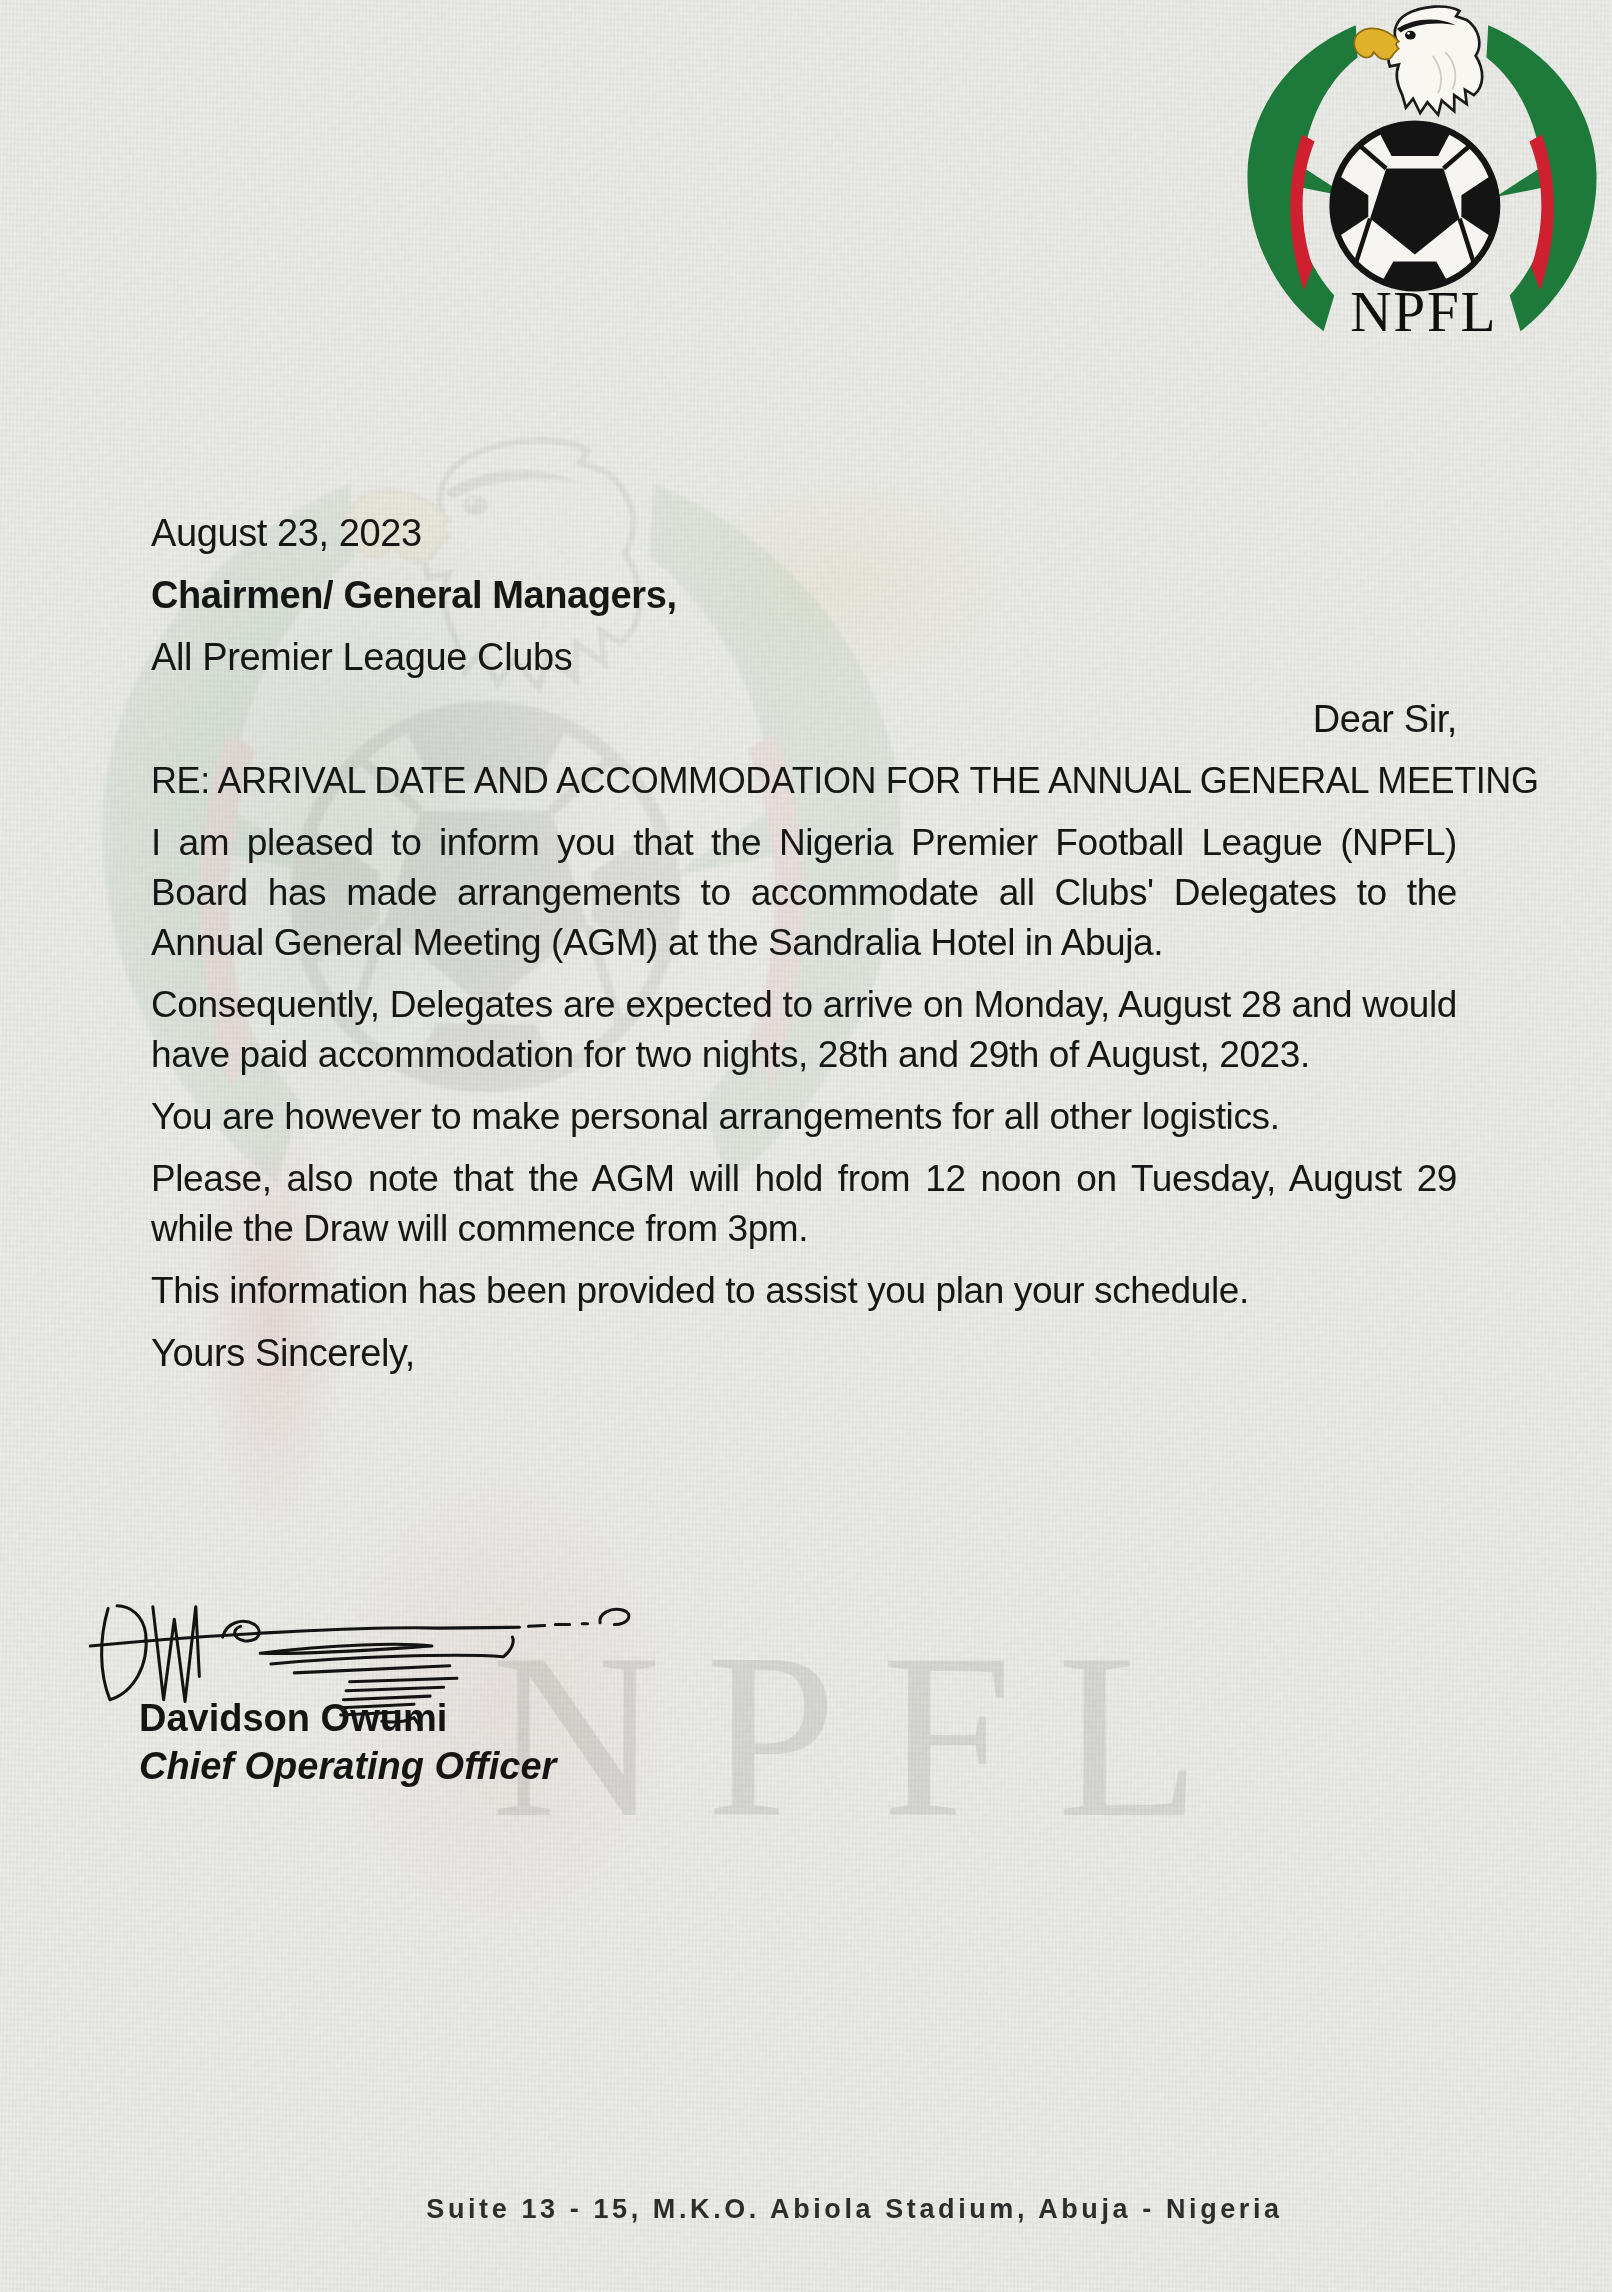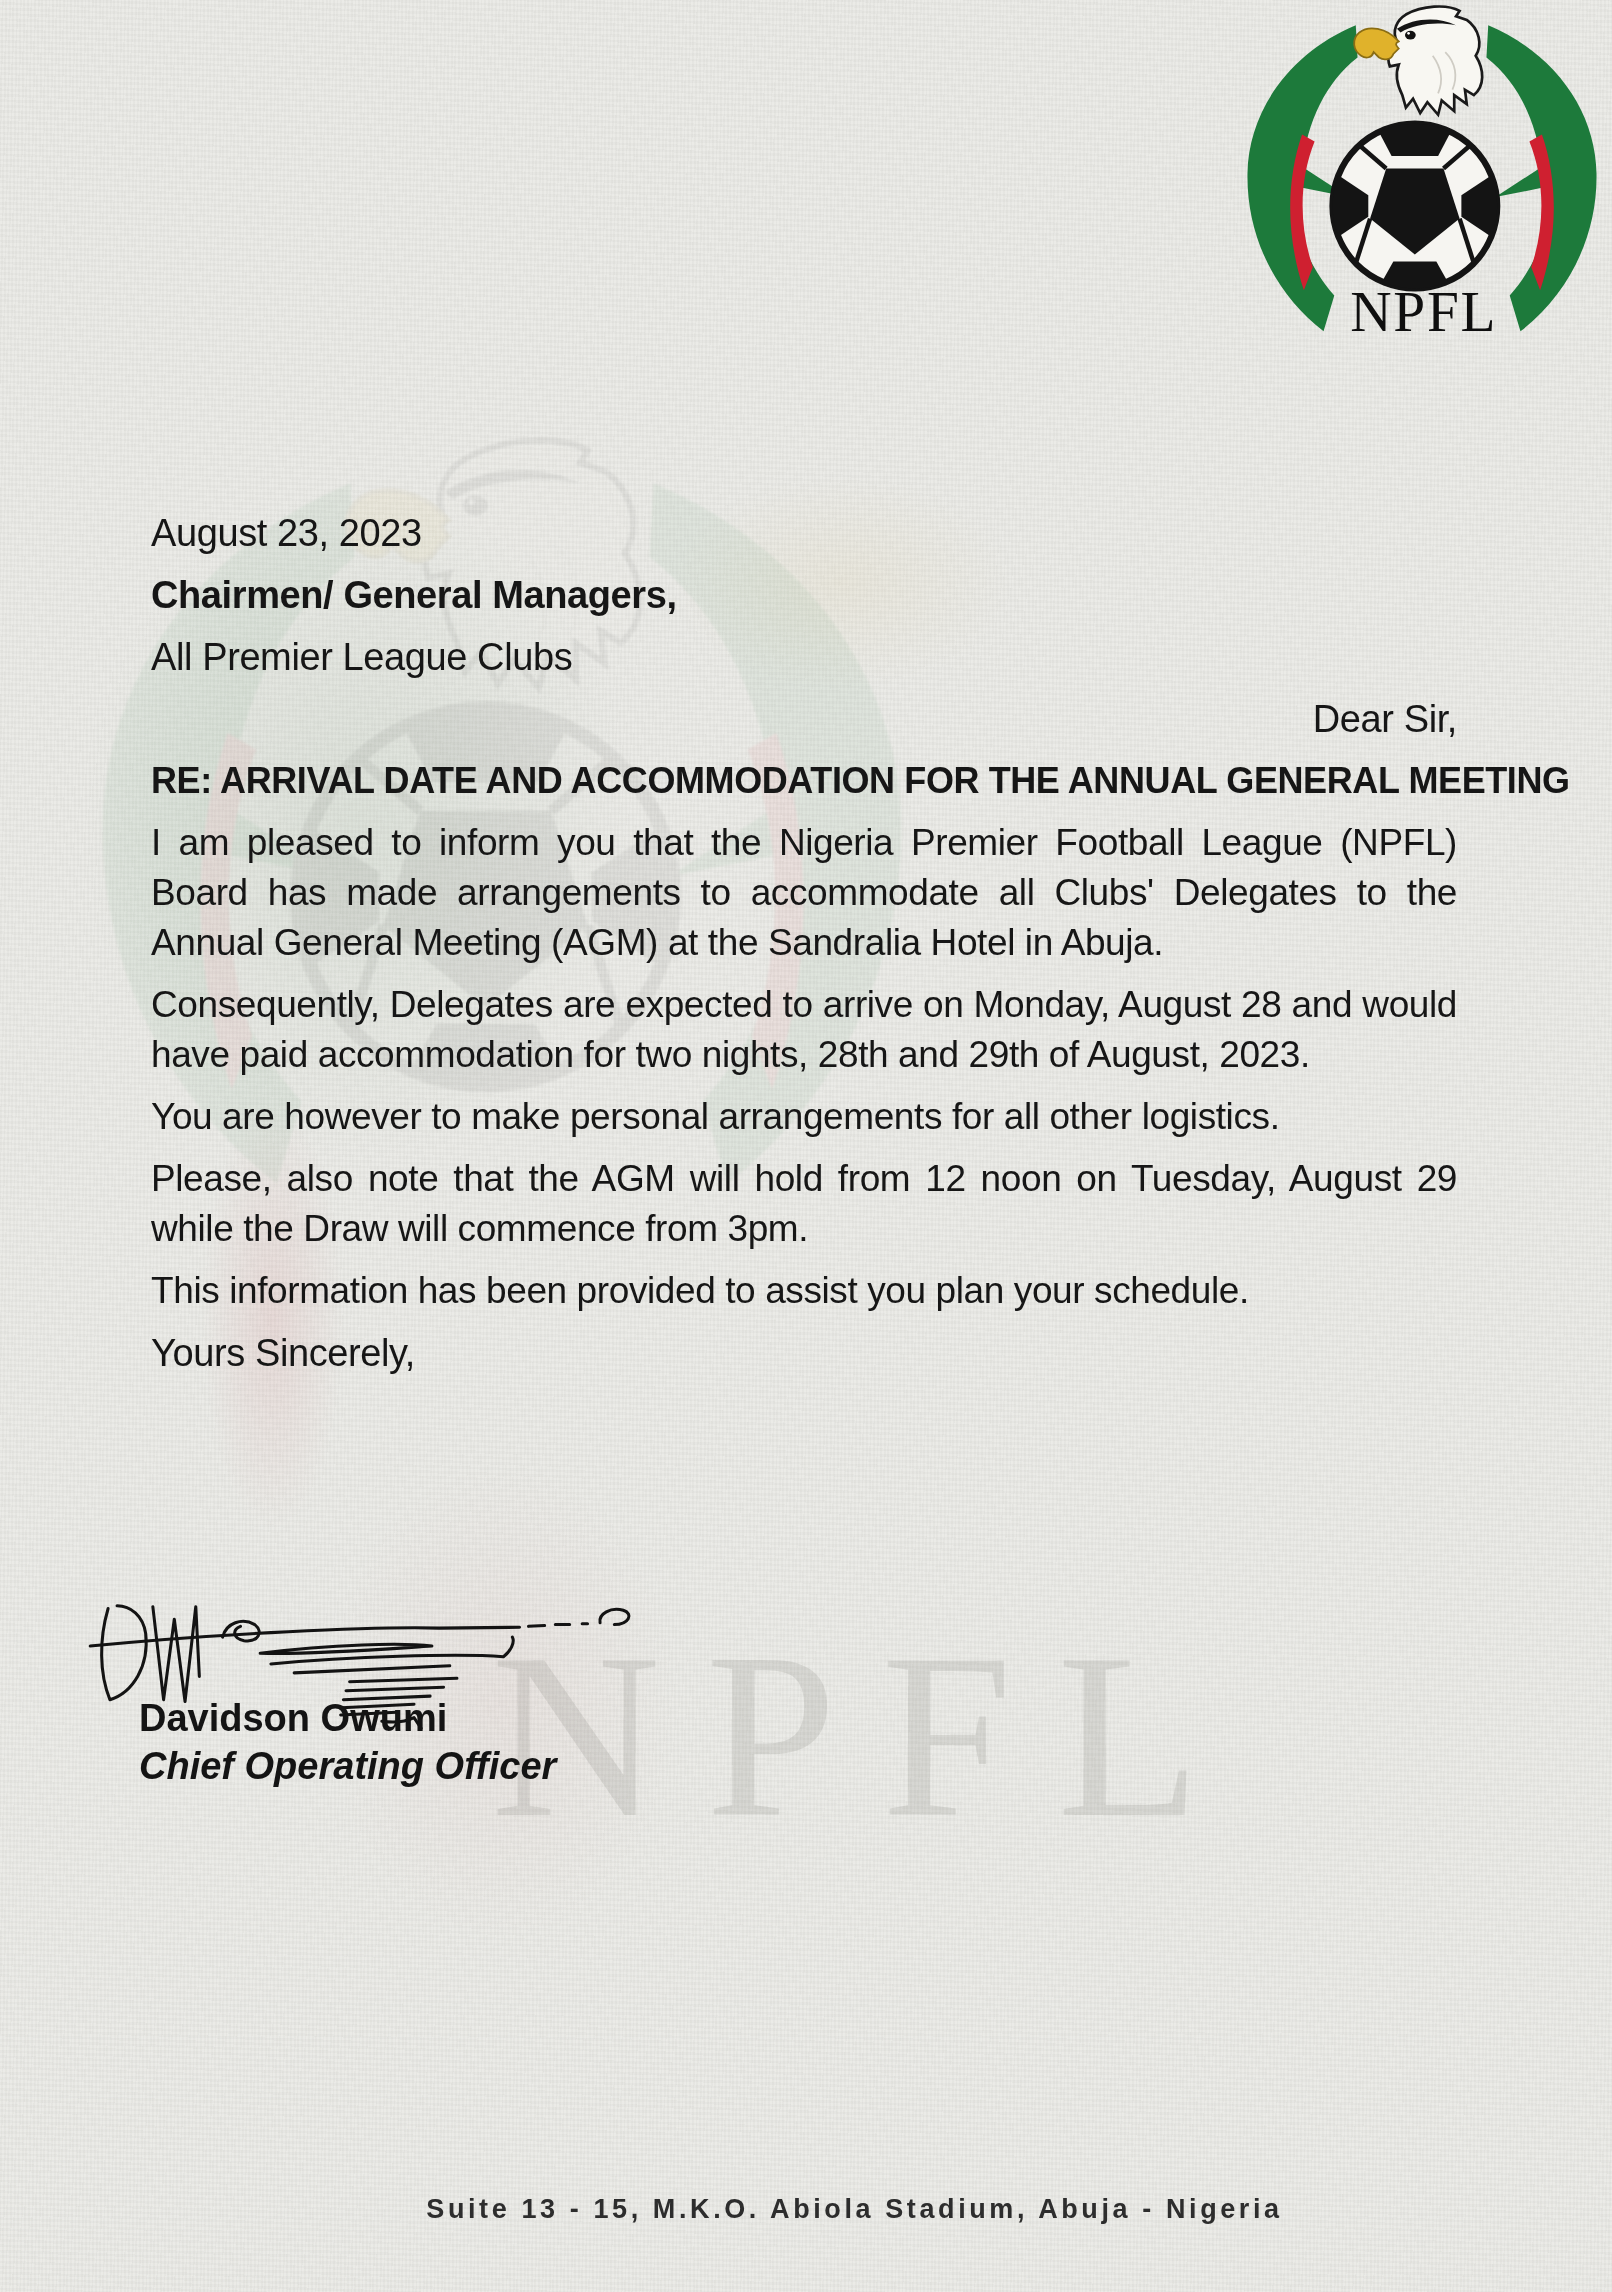--- a/index.html
+++ b/index.html
@@ -33,21 +33,21 @@
 
   
   .content {
     position: absolute; left: 139px; top: 496px; width: 1330px;
     color: #161616; font-size: 38px; line-height: 50px; letter-spacing: -0.4px;
   }
   .content .block { margin: 12px; }
   .recipient-bold { font-weight: bold; margin-top: 104px; }
   .recipient-line { margin-top: 26px; }
   .salutation { margin-top: 24px; text-align: right; }
-  .subject { margin-top: 24px; font-weight: bold; font-size: 36px; white-space: nowrap; }
+  .subject { margin-top: 24px; font-weight: normal; font-size: 36px; white-space: nowrap; }
   .para { text-align: justify; font-size: 37px; }
   .p1 { margin-top: 26px; }
   .p2 { margin-top: 24px; }
   .p3 { margin-top: 31px; }
   .p4 { margin-top: 23px; }
   .p5 { margin-top: 29.6px; }
   .closing { margin-top: 24px; }
 
   .signature-svg { position: absolute; left: 81px; top: 1587px; width: 573px; height: 161px; }
 

